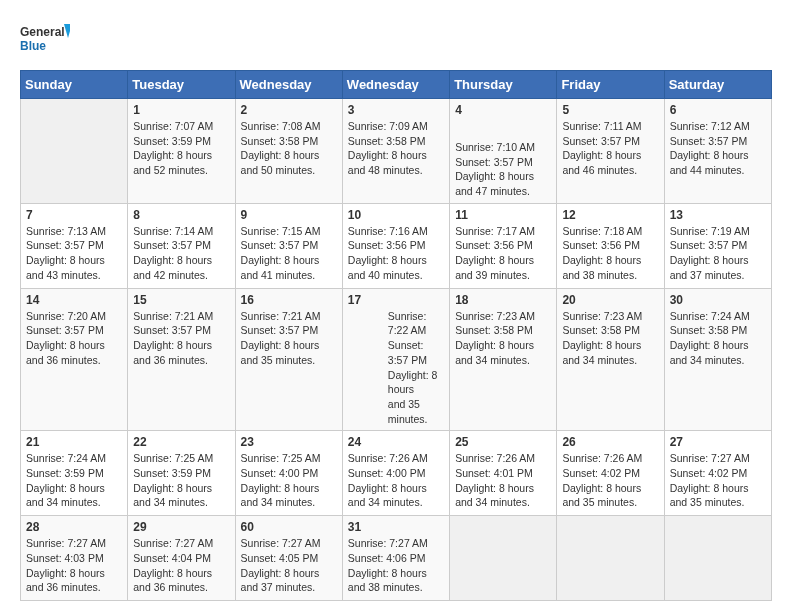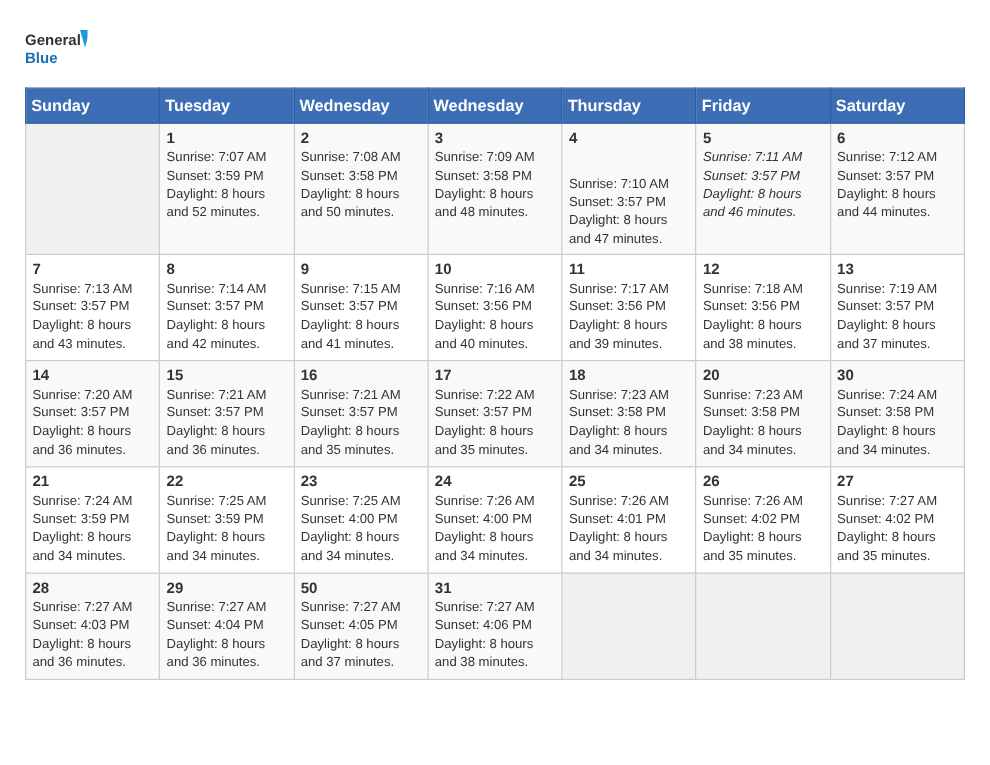--- a/index.html
+++ b/index.html
@@ -128,21 +128,21 @@
         </td>
         <td>
           <div class="day-num">4</div>
           <div class="day-info" style="white-space: pre-line; margin-top: 23px;">Sunrise: 7:10 AM
 Sunset: 3:57 PM
 Daylight: 8 hours
 and 47 minutes.</div>
         </td>
         <td>
           <div class="day-num">5</div>
-          <div class="day-info" style="white-space: pre-line; font-style: italic;">Sunrise: 7:11 AM
+          <div class="day-info" style="white-space: pre-line;">Sunrise: 7:11 AM
 Sunset: 3:57 PM
 Daylight: 8 hours
 and 46 minutes.</div>
         </td>
         <td>
           <div class="day-num">6</div>
           <div class="day-info" style="white-space: pre-line;">Sunrise: 7:12 AM
 Sunset: 3:57 PM
 Daylight: 8 hours
 and 44 minutes.</div>
@@ -216,21 +216,21 @@
         </td>
         <td>
           <div class="day-num">16</div>
           <div class="day-info" style="white-space: pre-line;">Sunrise: 7:21 AM
 Sunset: 3:57 PM
 Daylight: 8 hours
 and 35 minutes.</div>
         </td>
         <td>
           <div class="day-num">17</div>
-          <div class="day-info" style="white-space: pre-line;">Sunrise: 7:22 AM
+          <div class="day-info" style="white-space: pre-line; margin-left: 40px;">Sunrise: 7:22 AM
 Sunset: 3:57 PM
 Daylight: 8 hours
 and 35 minutes.</div>
         </td>
         <td>
           <div class="day-num">18</div>
           <div class="day-info" style="white-space: pre-line;">Sunrise: 7:23 AM
 Sunset: 3:58 PM
 Daylight: 8 hours
 and 34 minutes.</div>
@@ -310,21 +310,21 @@
 and 36 minutes.</div>
         </td>
         <td>
           <div class="day-num">29</div>
           <div class="day-info" style="white-space: pre-line;">Sunrise: 7:27 AM
 Sunset: 4:04 PM
 Daylight: 8 hours
 and 36 minutes.</div>
         </td>
         <td>
-          <div class="day-num">50</div>
+          <div class="day-num">60</div>
           <div class="day-info" style="white-space: pre-line;">Sunrise: 7:27 AM
 Sunset: 4:05 PM
 Daylight: 8 hours
 and 37 minutes.</div>
         </td>
         <td>
           <div class="day-num">31</div>
           <div class="day-info" style="white-space: pre-line;">Sunrise: 7:27 AM
 Sunset: 4:06 PM
 Daylight: 8 hours

